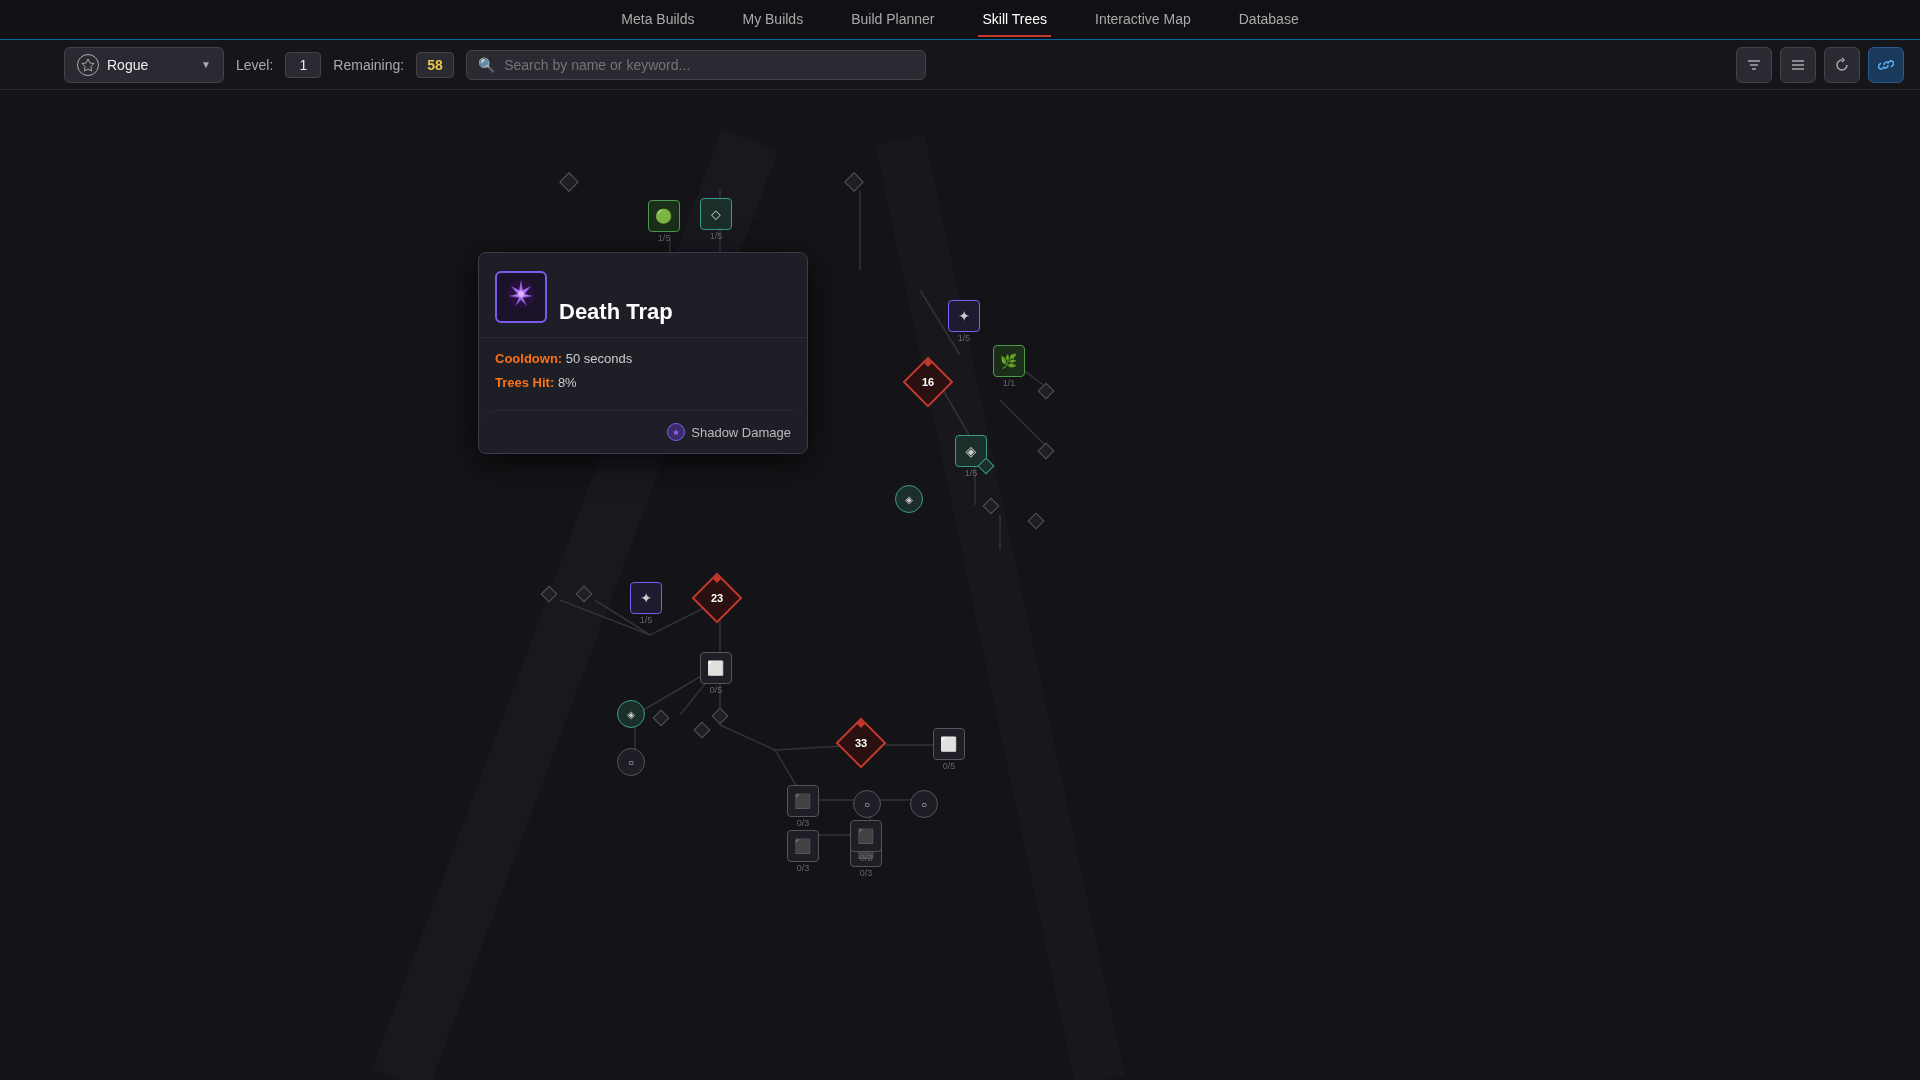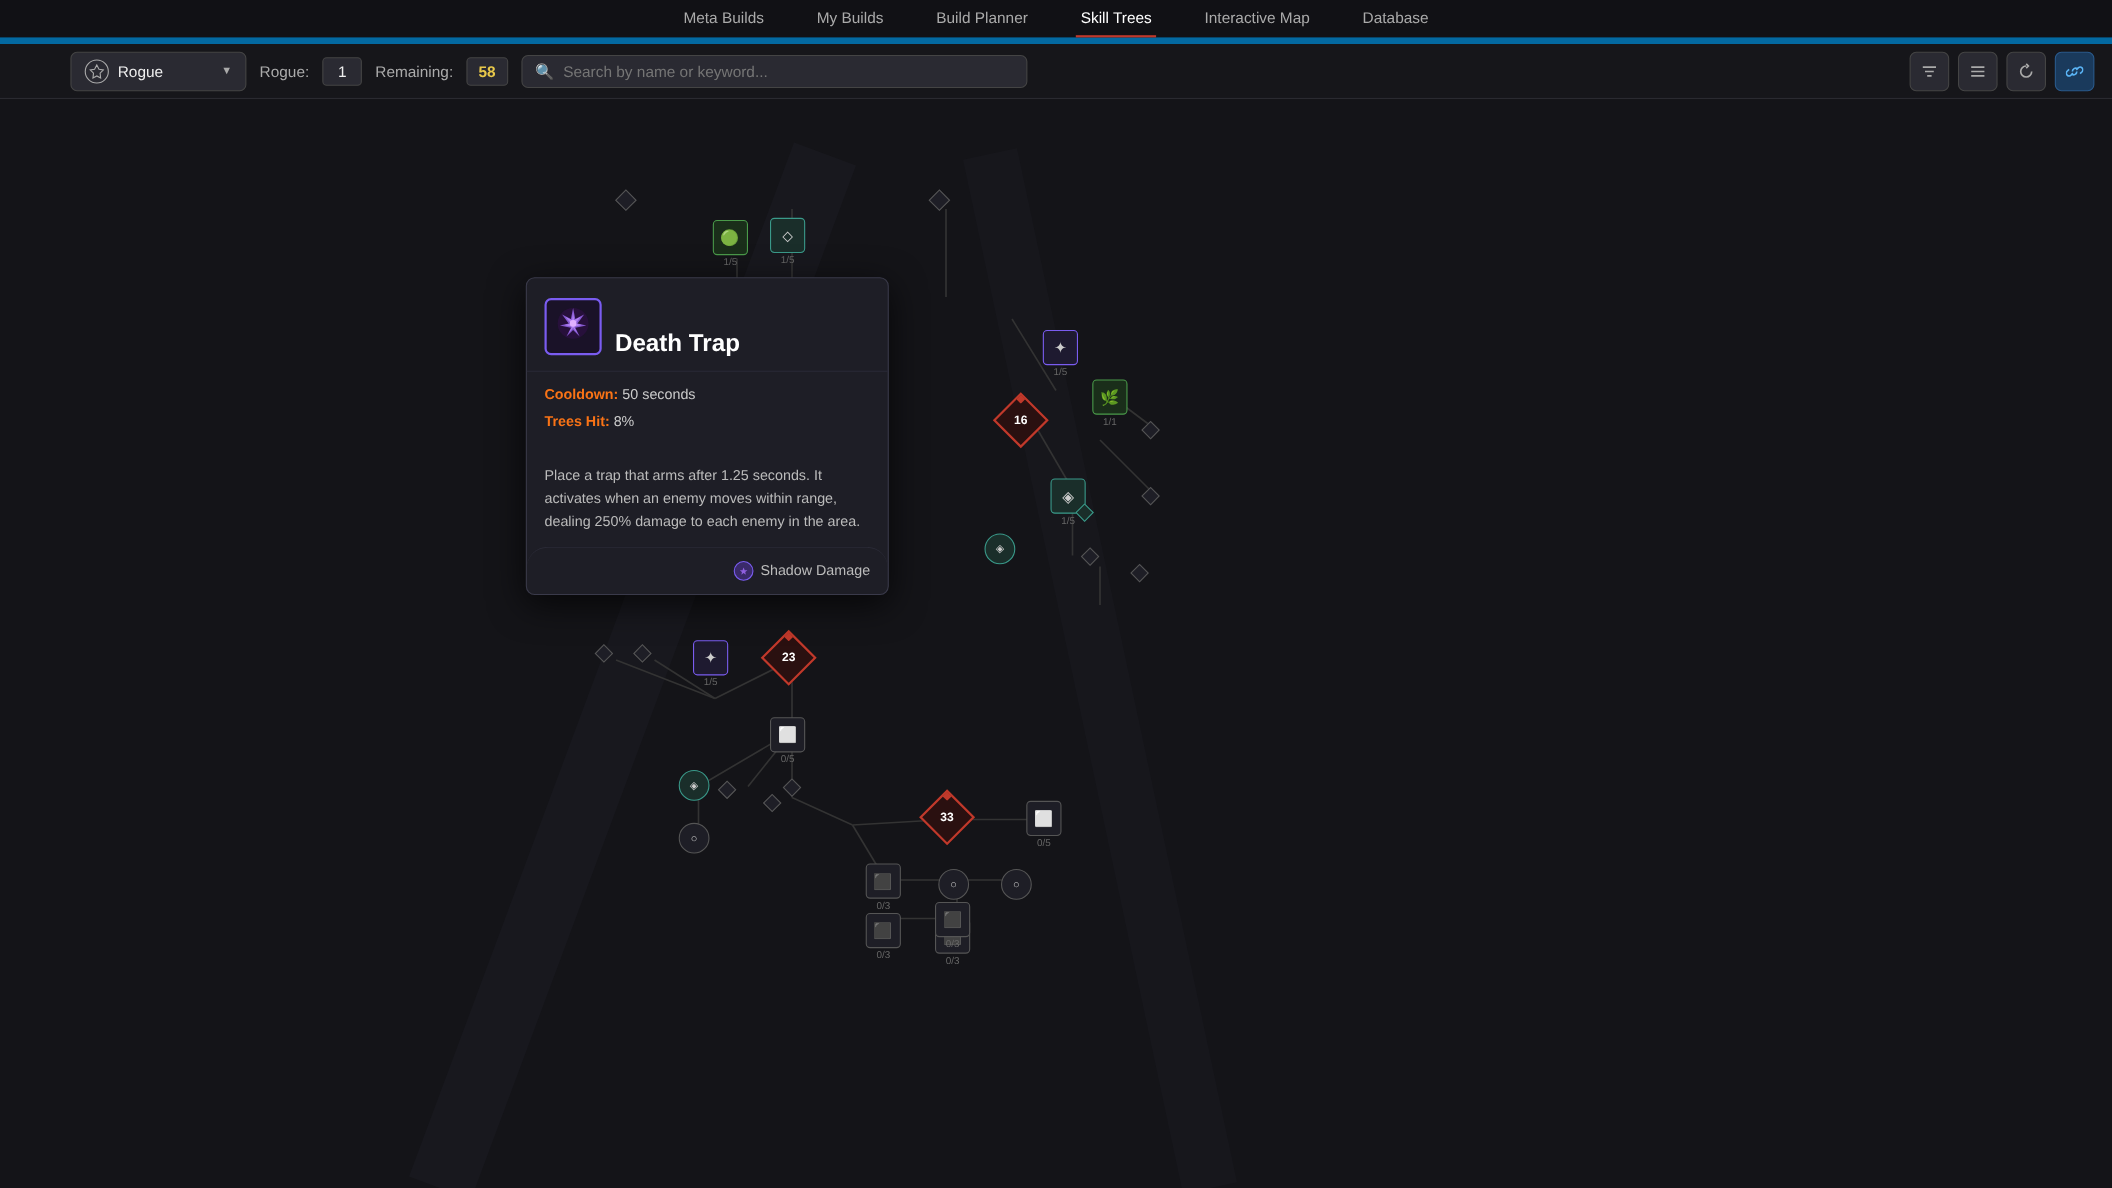--- a/index.html
+++ b/index.html
@@ -14,21 +14,21 @@
 
     
     .top-nav {
       width: 100%;
       height: 40px;
       background: #111115;
       display: flex;
       align-items: center;
       justify-content: center;
       gap: 40px;
-      border-bottom: 6px solid #0369a1;
+      border-bottom: 1px solid #0369a1;
     }
     .nav-item {
       font-size: 14px;
       color: #aaa;
       cursor: pointer;
       padding: 8px 4px;
       border-bottom: 2px solid transparent;
       text-decoration: none;
     }
     .nav-item.active {
@@ -358,21 +358,21 @@
   <div class="class-selector">
     <div class="class-icon">
       <svg width="14" height="14" viewBox="0 0 14 14" fill="none">
         <path d="M7 1L9 5L13 5.5L10 8.5L10.5 13L7 11L3.5 13L4 8.5L1 5.5L5 5Z" stroke="#aaa" stroke-width="1" fill="none"></path>
       </svg>
     </div>
     <span class="class-name">Rogue</span>
     <span class="chevron">▼</span>
   </div>
 
-  <span style="font-size:14px;color:#aaa;">Rogue:</span>
+  <span style="font-size:14px;color:#aaa;">Level:</span>
   <div class="level-value">1</div>
 
   <span style="font-size:14px;color:#aaa;">Remaining:</span>
   <div class="remaining-value">58</div>
 
   <div class="search-bar">
     <span class="search-icon-wrap">🔍</span>
     <input class="search-input" type="text" placeholder="Search by name or keyword..." style="">
   </div>
 
@@ -614,21 +614,20 @@
       <div class="stat-line">
         <span class="stat-label">Cooldown:</span>
         <span class="stat-value"> </span><span class="stat-value">50 seconds</span>
       </div>
       <div class="stat-line">
         <span class="stat-label">Trees Hit:</span>
         <span class="stat-value"> </span><span class="stat-value">8%</span>
       </div>
     </div>
 
-    <div class="popup-desc">Place a trap that arms after 1.25 seconds. It activates when an enemy moves within range, dealing 250% damage to each enemy in the area.</div>
 
     <div class="popup-footer">
       <div class="damage-type">
         <div class="damage-icon">
           <svg width="10" height="10" viewBox="0 0 10 10">
             <circle cx="5" cy="5" r="4" fill="#3a2a6a"></circle>
             <path d="M5 2 L6 4.5 L8.5 4.5 L6.5 6 L7 8.5 L5 7 L3 8.5 L3.5 6 L1.5 4.5 L4 4.5 Z" fill="#9060e0"></path>
           </svg>
         </div>
         <span>Shadow Damage</span>

